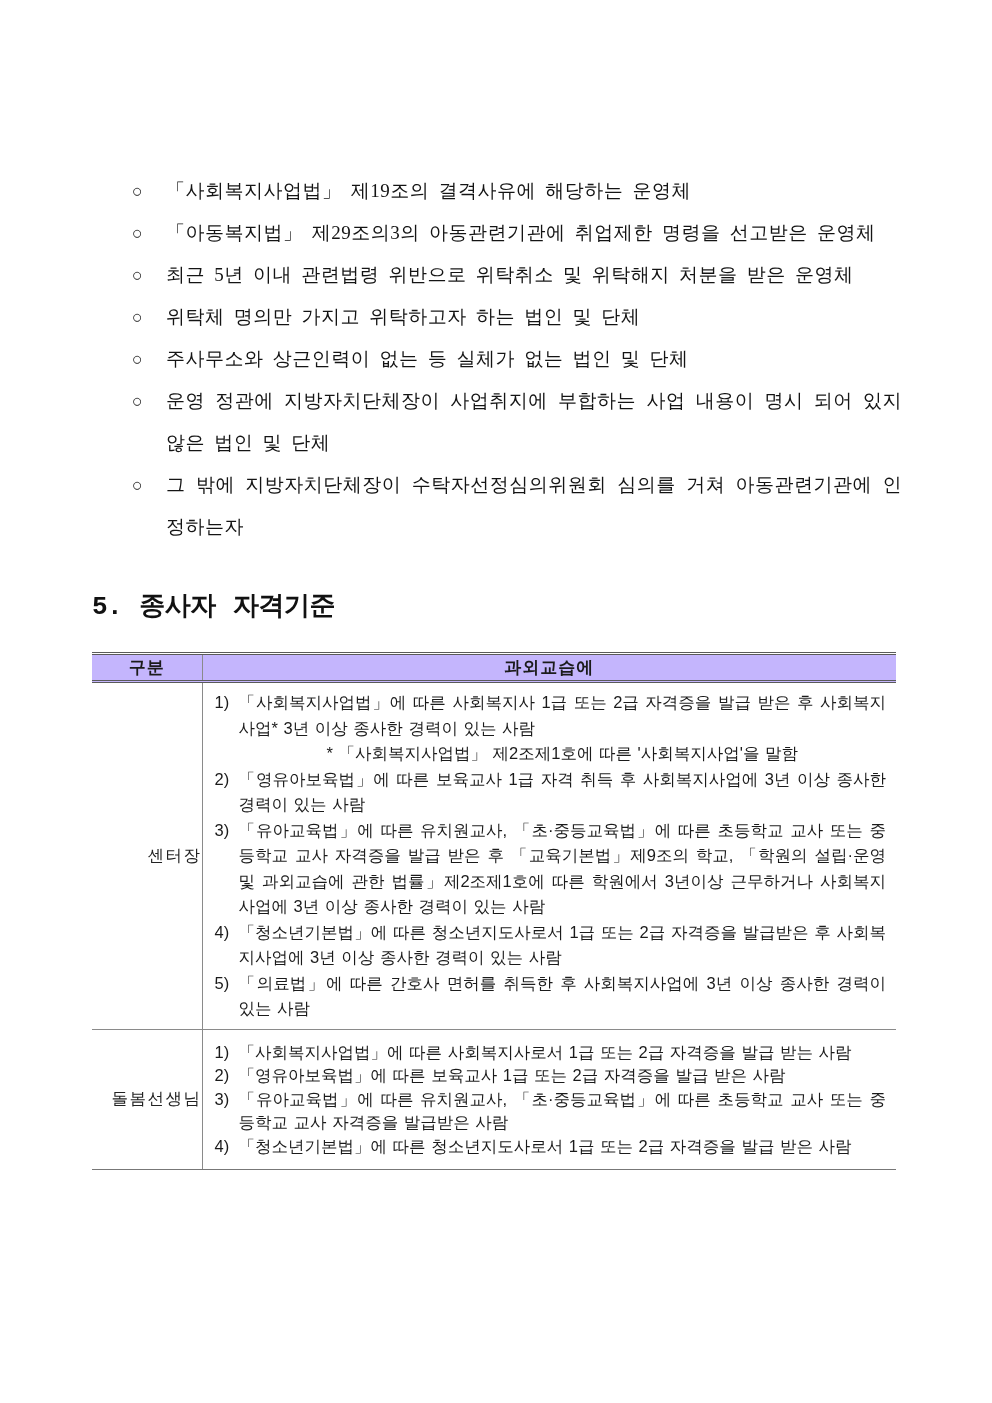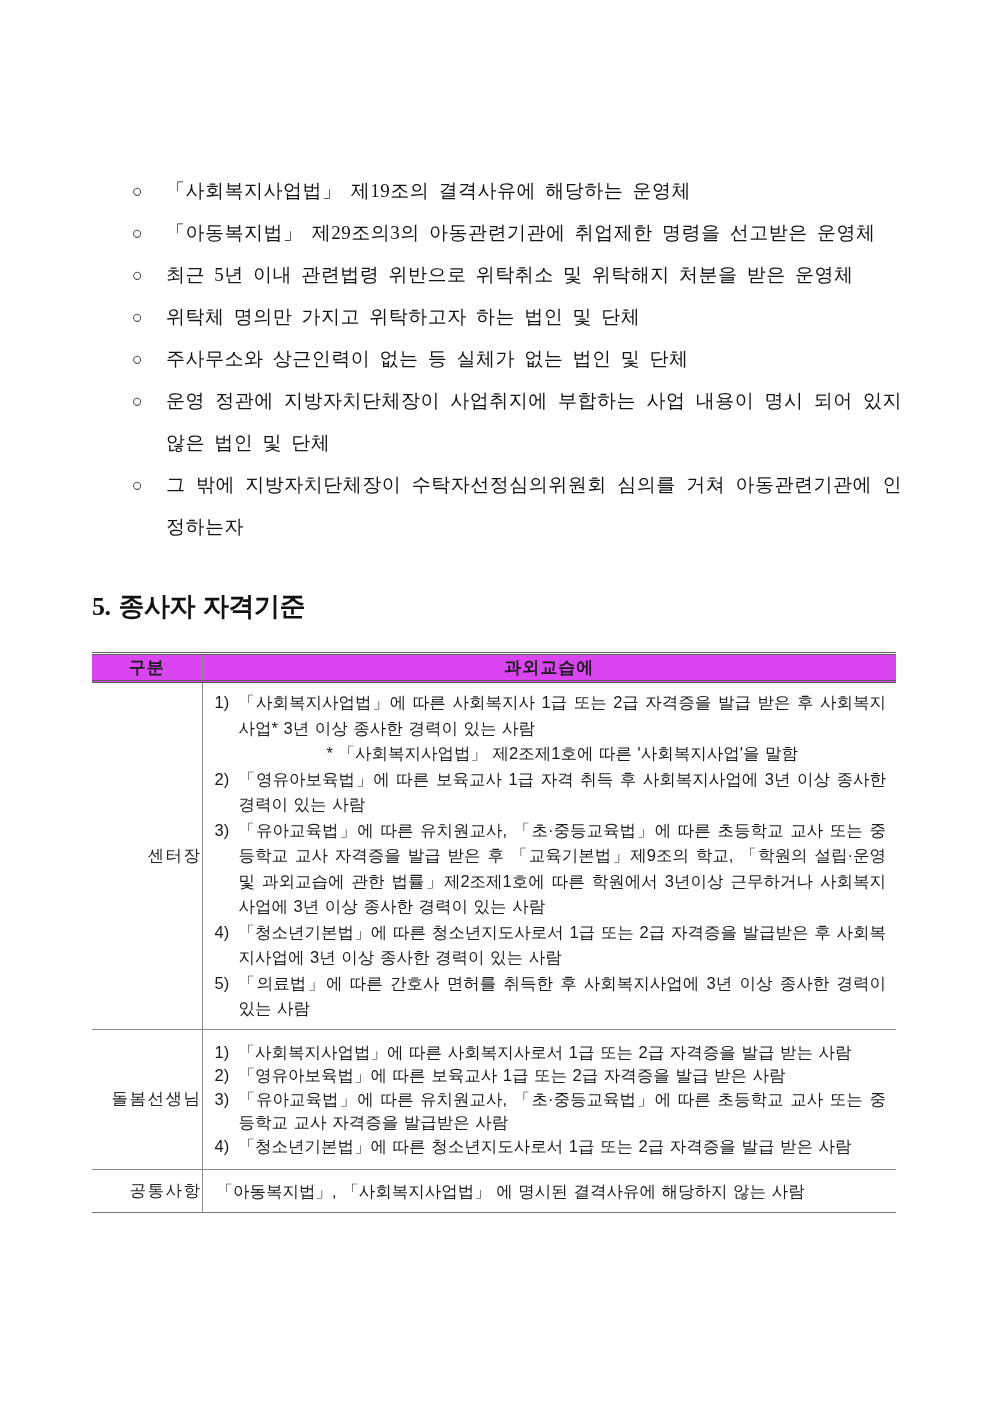--- a/index.html
+++ b/index.html
@@ -39,41 +39,41 @@
     flex: 0 0 34px;
     font-size: 18px;
     line-height: 42px;
     color: #222;
   }
   .li-text { flex: 1 1 auto; text-align: justify; }
 
   
   .sec5-heading {
     margin-top: 42px;
-    font-family: Liberation Serif, serif;
+    font-family: Liberation Mono, monospace;
     font-weight: 700;
     font-size: 26px;
     line-height: 34px;
     letter-spacing: -0.5px;
     word-spacing: 2px;
     color: #111;
   }
 
   
   .qual-table {
     margin-top: 28px;
     width: 804px;
     border-collapse: collapse;
     table-layout: fixed;
     font-family: "Liberation Sans", "DejaVu Sans", sans-serif;
     color: #1b1b1b;
   }
   .qual-table col.c1 { width: 110px; }
   .qual-table th {
-    background: #d946ef;
+    background: #c4b5fd;
     border-top: 3px double #5a5a5a;
     border-bottom: 3px double #5a5a5a;
     font-size: 17px;
     font-weight: 700;
     height: 28px;
     letter-spacing: 1px;
   }
   .qual-table th.h1 { border-right: 1px solid #8a8a8a; }
   .qual-table td {
     border-bottom: 1px solid #8a8a8a;
@@ -182,24 +182,16 @@
             <span class="q-num">2)</span><span>「영유아보육법」에 따른 보육교사 1급 또는 2급 자격증을 발급 받은 사람</span>
           </div>
           <div class="q-item">
             <span class="q-num">3)</span><span>「유아교육법」에 따른 유치원교사, 「초·중등교육법」에 따른 초등학교 교사 또는 중등학교 교사 자격증을 발급받은 사람</span>
           </div>
           <div class="q-item">
             <span class="q-num">4)</span><span>「청소년기본법」에 따른 청소년지도사로서 1급 또는 2급 자격증을 발급 받은 사람</span>
           </div>
         </td>
       </tr>
-      <tr class="r3">
-        <td class="cat">공통사항</td>
-        <td class="crit">
-          <div class="q-item no-num">
-            <span>「아동복지법」, 「사회복지사업법」 에 명시된 결격사유에 해당하지 않는 사람</span>
-          </div>
-        </td>
-      </tr>
     </tbody>
   </table>
 
 </div>
 
 </body></html>

